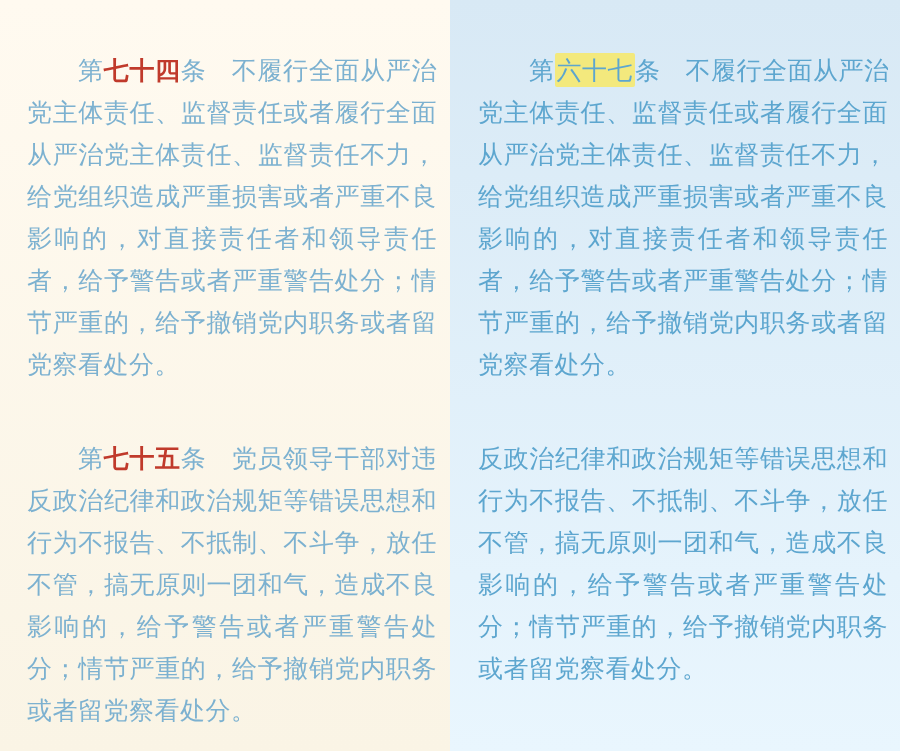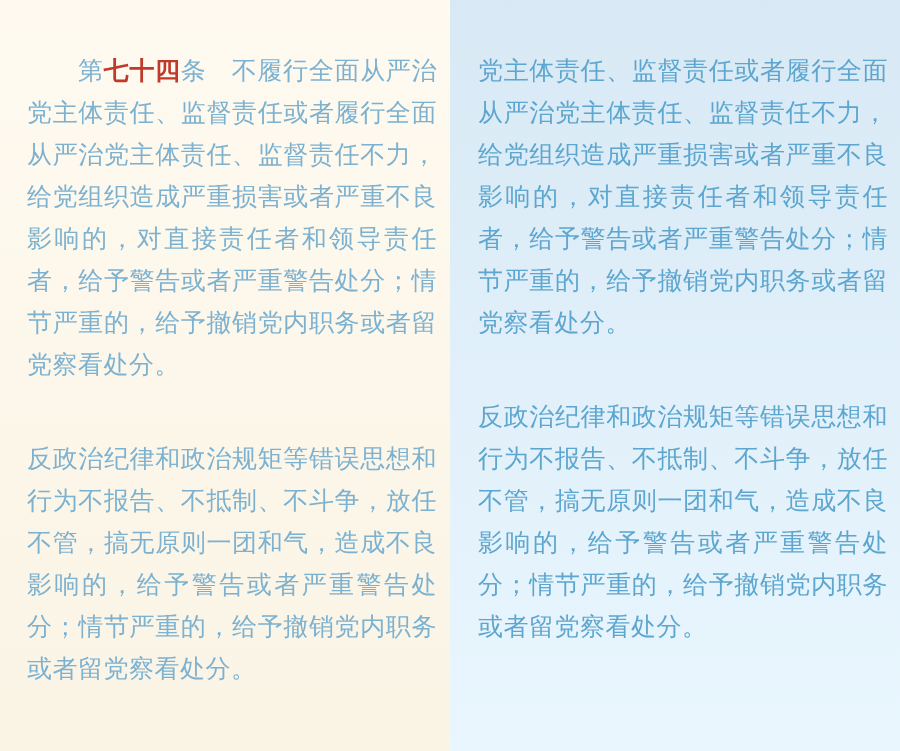--- a/index.html
+++ b/index.html
@@ -64,30 +64,32 @@
         <div class="line indent"><span>第</span><span class="num-red">七十四</span><span>条</span><span class="gap"></span><span>不履行全面从严治</span></div>
         <div class="line"><span>党主体责任、监督责任或者履行全面</span></div>
         <div class="line"><span>从严治党主体责任、监督责任不力，</span></div>
         <div class="line"><span>给党组织造成严重损害或者严重不良</span></div>
         <div class="line"><span>影响的，对直接责任者和领导责任</span></div>
         <div class="line"><span>者，给予警告或者严重警告处分；情</span></div>
         <div class="line"><span>节严重的，给予撤销党内职务或者留</span></div>
         <div class="line last"><span>党察看处分。</span></div>
       </div>
       <div class="para">
+        <div class="line indent"><span>第</span><span class="num-red">七十五</span><span>条</span><span class="gap"></span><span>党员领导干部对违</span></div>
         <div class="line"><span>反政治纪律和政治规矩等错误思想和</span></div>
         <div class="line"><span>行为不报告、不抵制、不斗争，放任</span></div>
         <div class="line"><span>不管，搞无原则一团和气，造成不良</span></div>
         <div class="line"><span>影响的，给予警告或者严重警告处</span></div>
         <div class="line"><span>分；情节严重的，给予撤销党内职务</span></div>
         <div class="line last"><span>或者留党察看处分。</span></div>
       </div>
     </div>
   <div class="col col-right">
       <div class="para">
+        <div class="line indent"><span>第</span><span class="num-hl">六十七</span><span>条</span><span class="gap"></span><span>不履行全面从严治</span></div>
         <div class="line"><span>党主体责任、监督责任或者履行全面</span></div>
         <div class="line"><span>从严治党主体责任、监督责任不力，</span></div>
         <div class="line"><span>给党组织造成严重损害或者严重不良</span></div>
         <div class="line"><span>影响的，对直接责任者和领导责任</span></div>
         <div class="line"><span>者，给予警告或者严重警告处分；情</span></div>
         <div class="line"><span>节严重的，给予撤销党内职务或者留</span></div>
         <div class="line last"><span>党察看处分。</span></div>
       </div>
       <div class="para">
         <div class="line"><span>反政治纪律和政治规矩等错误思想和</span></div>

